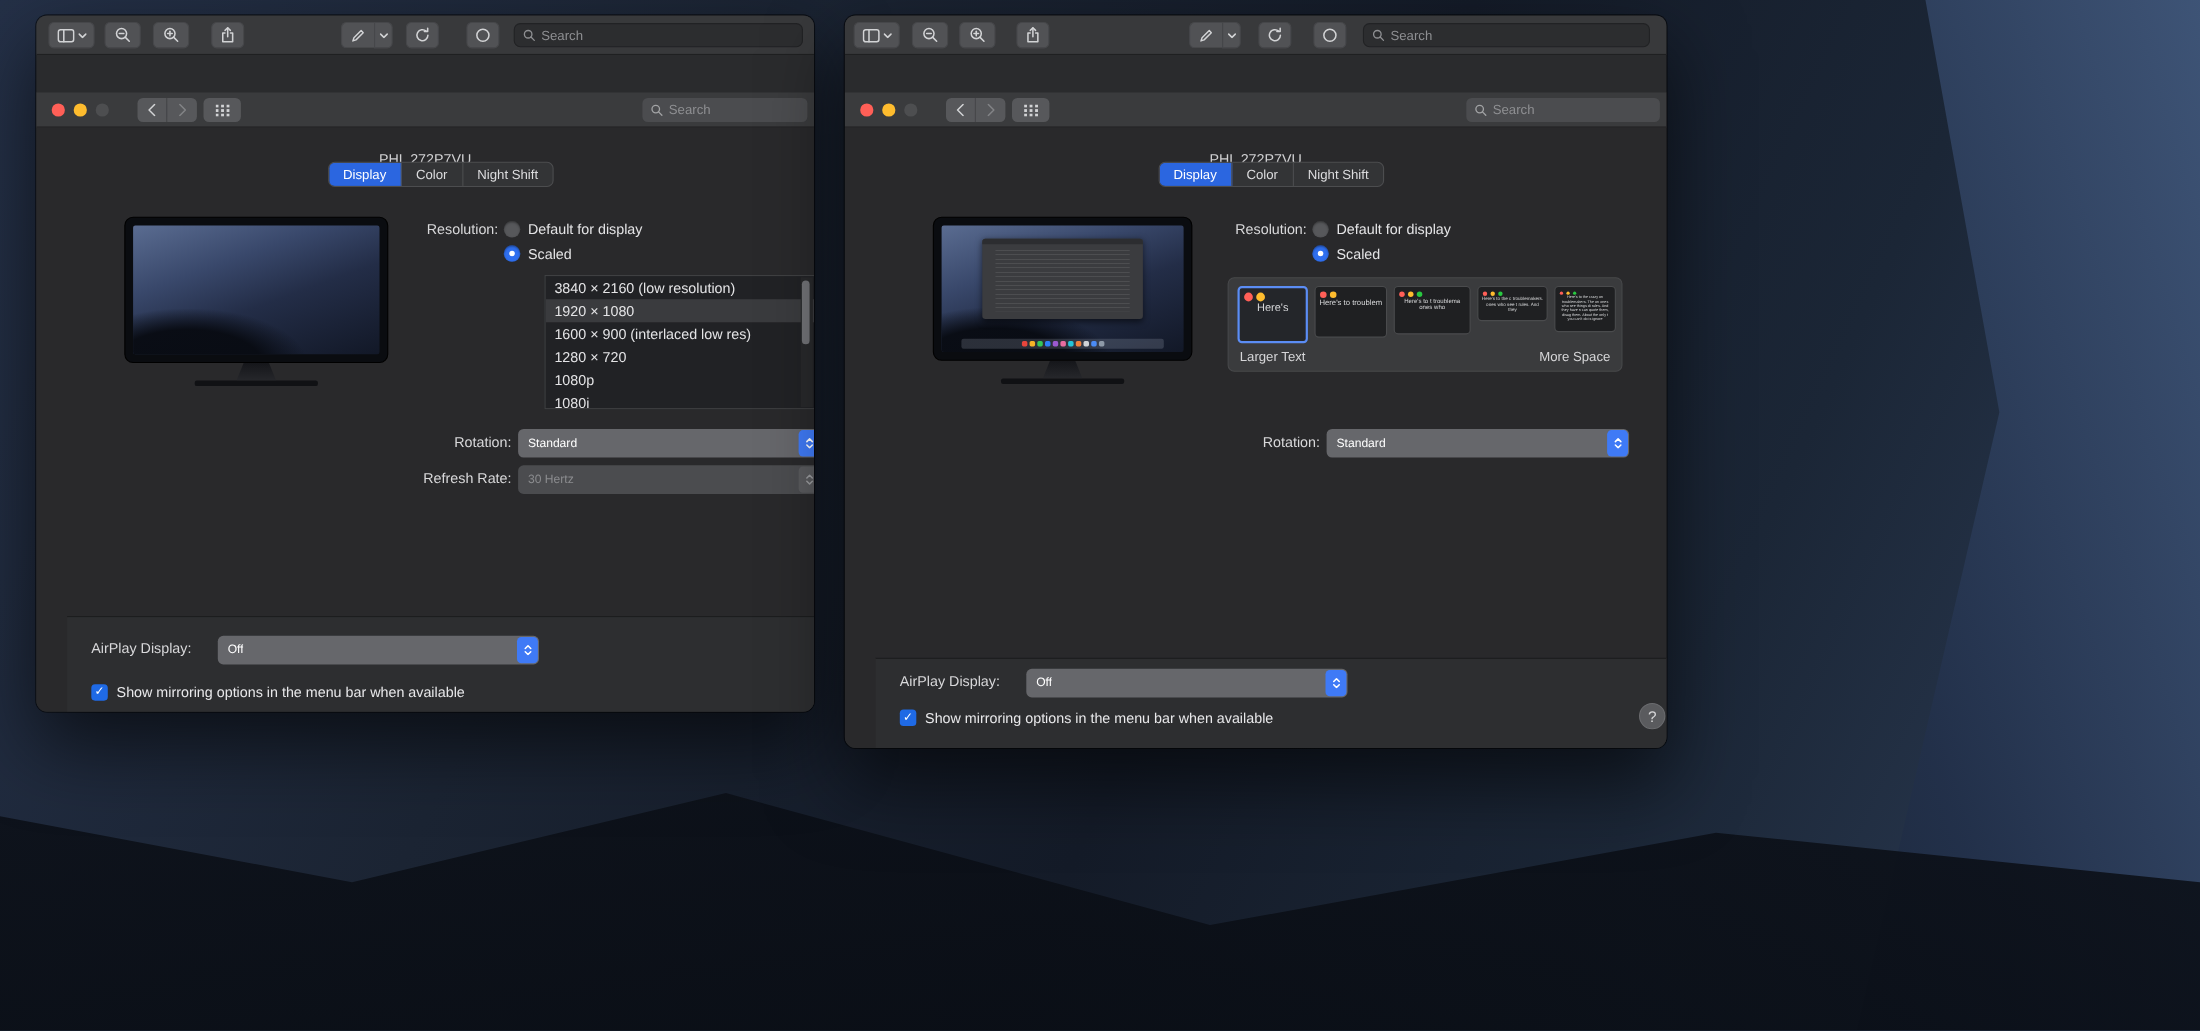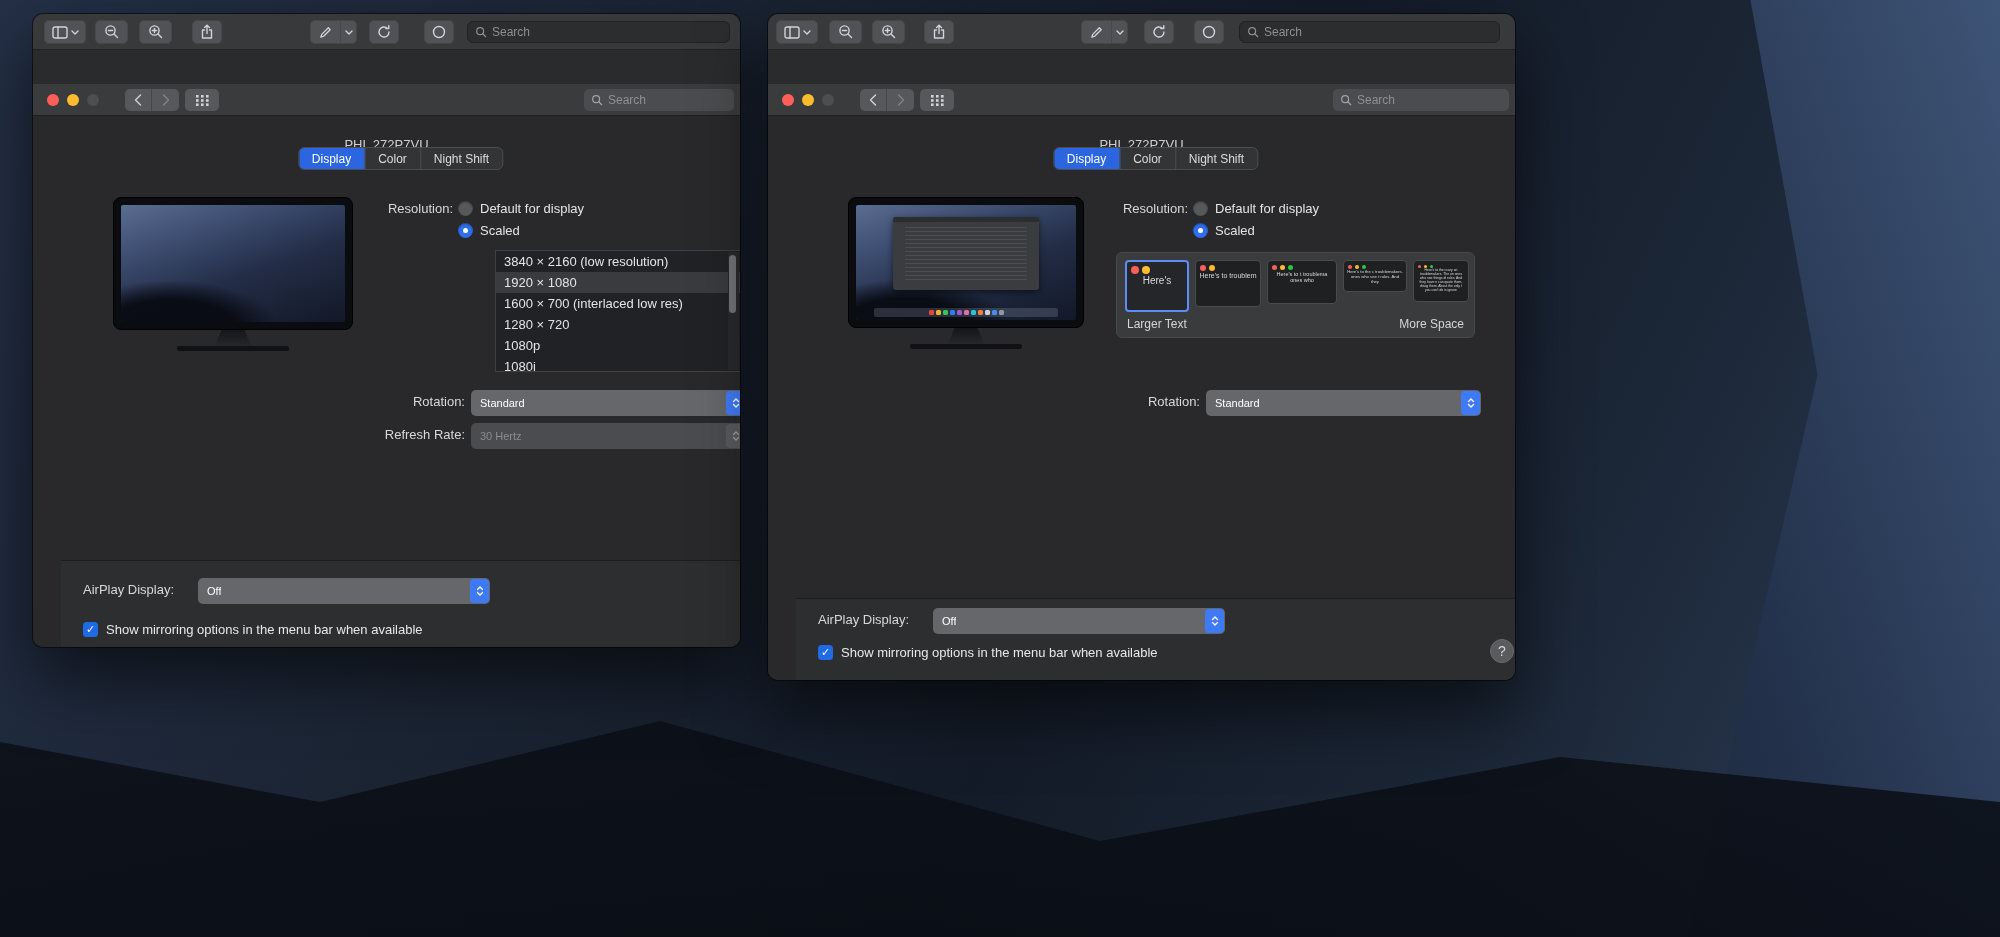--- a/index.html
+++ b/index.html
@@ -273,21 +273,21 @@
         <span class="radio-label">Default for display</span>
       </div>
       <div class="radiorow" style="left:397px;top:106px">
         <span class="radio on"></span>
         <span class="radio-label">Scaled</span>
       </div>
 
       <div class="res-list" style="left:434px;top:134px;width:246px;height:122px">
         <div class="res-item">3840 × 2160 (low resolution)</div>
         <div class="res-item selected">1920 × 1080</div>
-        <div class="res-item">1600 × 700 (interlaced low res)</div>
+        <div class="res-item">1600 × 900 (interlaced low res)</div>
         <div class="res-item">1280 × 720</div>
         <div class="res-item">1080p</div>
         <div class="res-item">1080i</div>
         <div class="res-track">
             <div class="res-thumb"></div>
           </div>
       </div>
 
       <div class="flabel right" style="left:254px;top:278px;width:150px">Rotation:</div>
       <div class="popup" style="left:410px;top:274px;width:275px">

